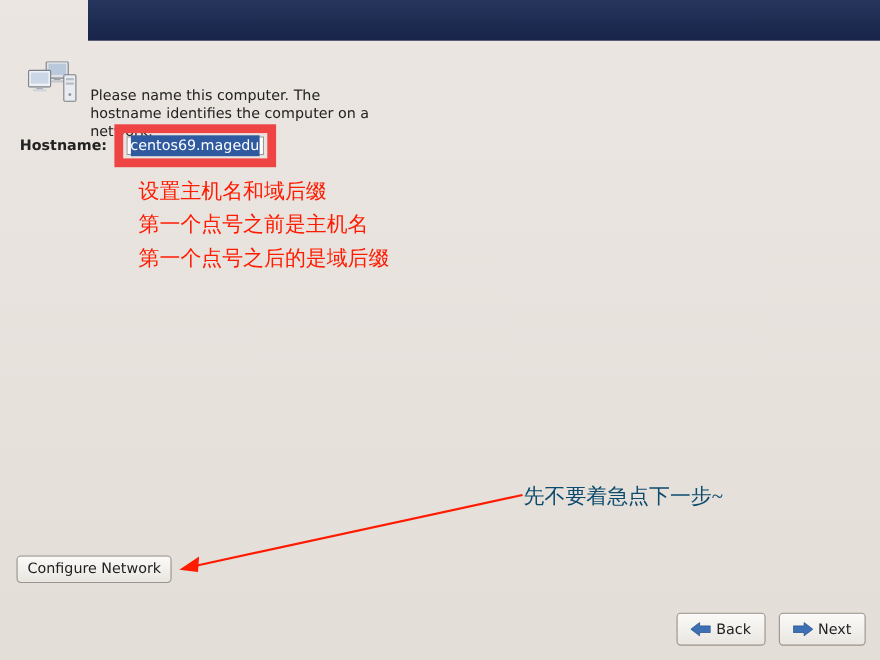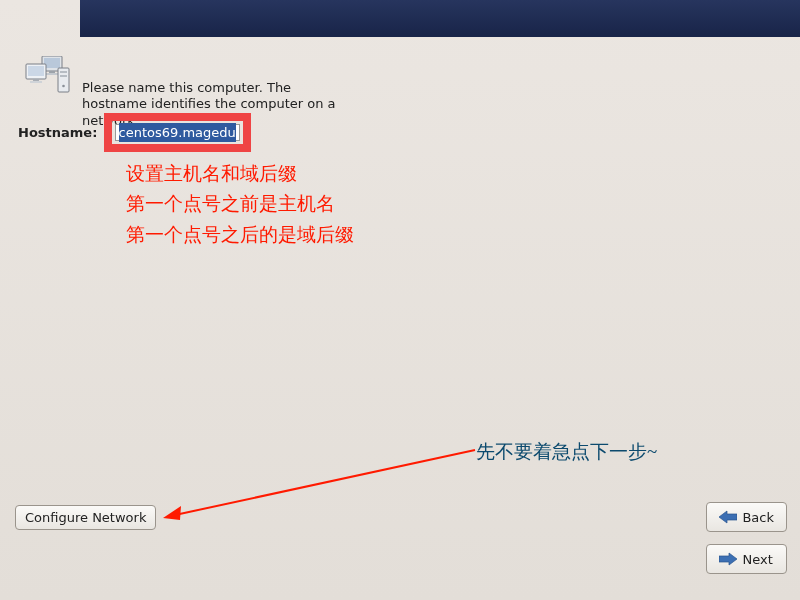--- a/index.html
+++ b/index.html
@@ -124,25 +124,24 @@
     display: inline-flex;
     align-items: center;
     gap: 5px;
   }
   .btn.nav {
     height: 30px;
     padding: 3px 12px;
   }
   .navBar {
     position: absolute;
-    bottom: 26px;
+    bottom: 13px;
     right: 13px;
     display: flex;
     gap: 12px;
-    flex-direction: column;
   }
   .icon-inline { display:inline-flex; }
 </style>
 </head>
 <body>
 
 <div class="top-banner"></div>
 
 <div class="icon-area">
   <svg width="48" height="40" viewBox="0 0 48 40">

